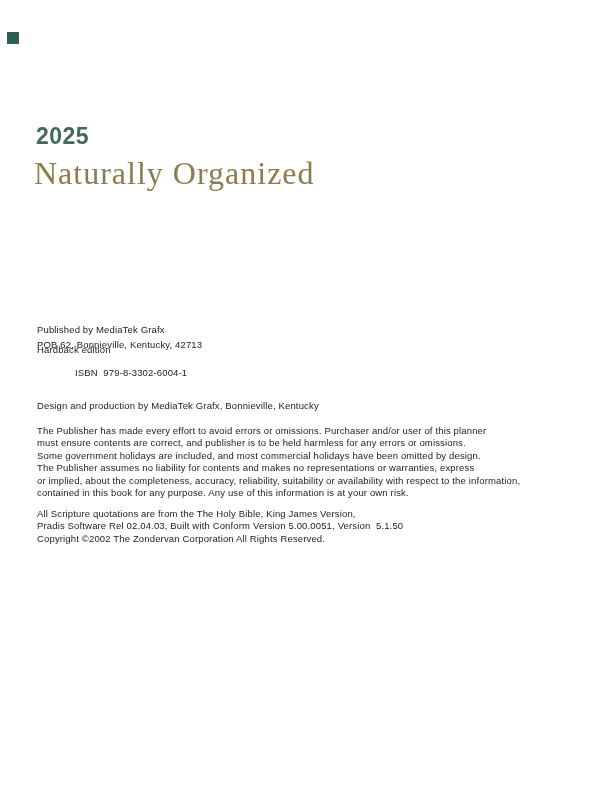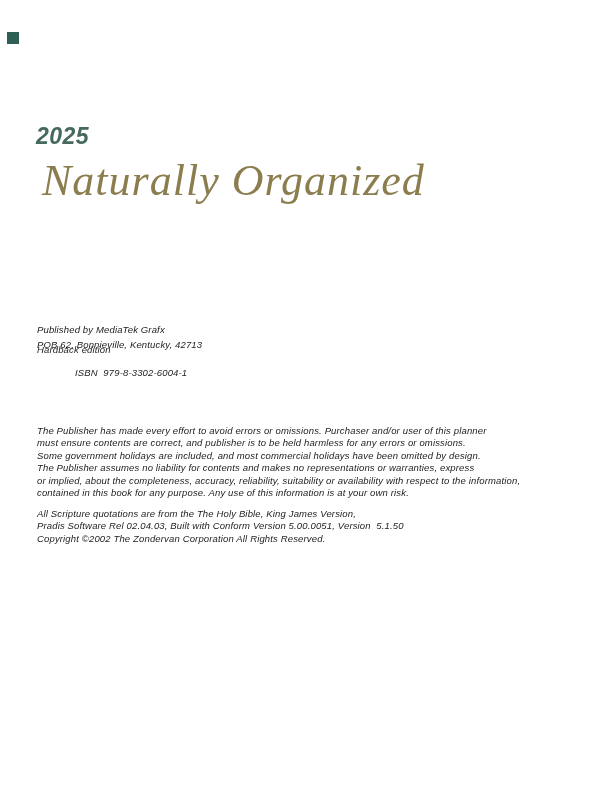--- a/index.html
+++ b/index.html
@@ -2,38 +2,37 @@
 <html><head>
 <meta charset="utf-8">
 <style>
   html,body{margin:0;padding:0;background:#ffffff;}
   .page{
     position:relative;
     width:612px;height:580px;
     background:#ffffff;
     overflow:hidden;
     font-family:"Liberation Sans",sans-serif;
-    font-style:italic;
   }
   .accent-square{
     position:absolute;left:7px;top:32px;
     width:12px;height:12px;
     background:#2e5f55;
   }
   .year{
     position:absolute;left:36px;top:124px;
     font-family:"Liberation Sans",sans-serif;
     font-weight:bold;font-size:23px;line-height:24px;
     letter-spacing:0.5px;
     color:#45695f;
   }
   .title{
-    position:absolute;left:34px;top:147px;margin:8px;
+    position:absolute;left:34px;top:147px;margin:0;
     font-family:"Liberation Serif",serif;
-    font-weight:normal;font-size:44px;line-height:52px;
+    font-weight:normal;font-size:32px;line-height:52px;
     letter-spacing:1px;
     color:#8b7d4e;
   }
   .subtitle{
     position:absolute;left:36px;top:205px;
     font-family:"Liberation Sans",sans-serif;
     font-weight:bold;font-size:19px;line-height:24px;
     letter-spacing:-0.2px;
     color:#ccba76;
   }
@@ -68,20 +67,21 @@
 
 
 
   <div class="block b-publisher">Published by MediaTek Grafx
 POB 62, Bonnieville, Kentucky, 42713</div>
 
   <div class="block b-edition">Hardback edition</div>
 
   <div class="block b-isbn">ISBN  979-8-3302-6004-1</div>
 
+  <div class="block b-design">Design and production by MediaTek Grafx, Bonnieville, Kentucky</div>
 
   <div class="block b-disclaimer">The Publisher has made every effort to avoid errors or omissions. Purchaser and/or user of this planner
 must ensure contents are correct, and publisher is to be held harmless for any errors or omissions.
 Some government holidays are included, and most commercial holidays have been omitted by design.
 The Publisher assumes no liability for contents and makes no representations or warranties, express
 or implied, about the completeness, accuracy, reliability, suitability or availability with respect to the information,
 contained in this book for any purpose. Any use of this information is at your own risk.</div>
 
   <div class="block b-scripture">All Scripture quotations are from the The Holy Bible, King James Version,
 Pradis Software Rel 02.04.03, Built with Conform Version 5.00.0051, Version  5.1.50

